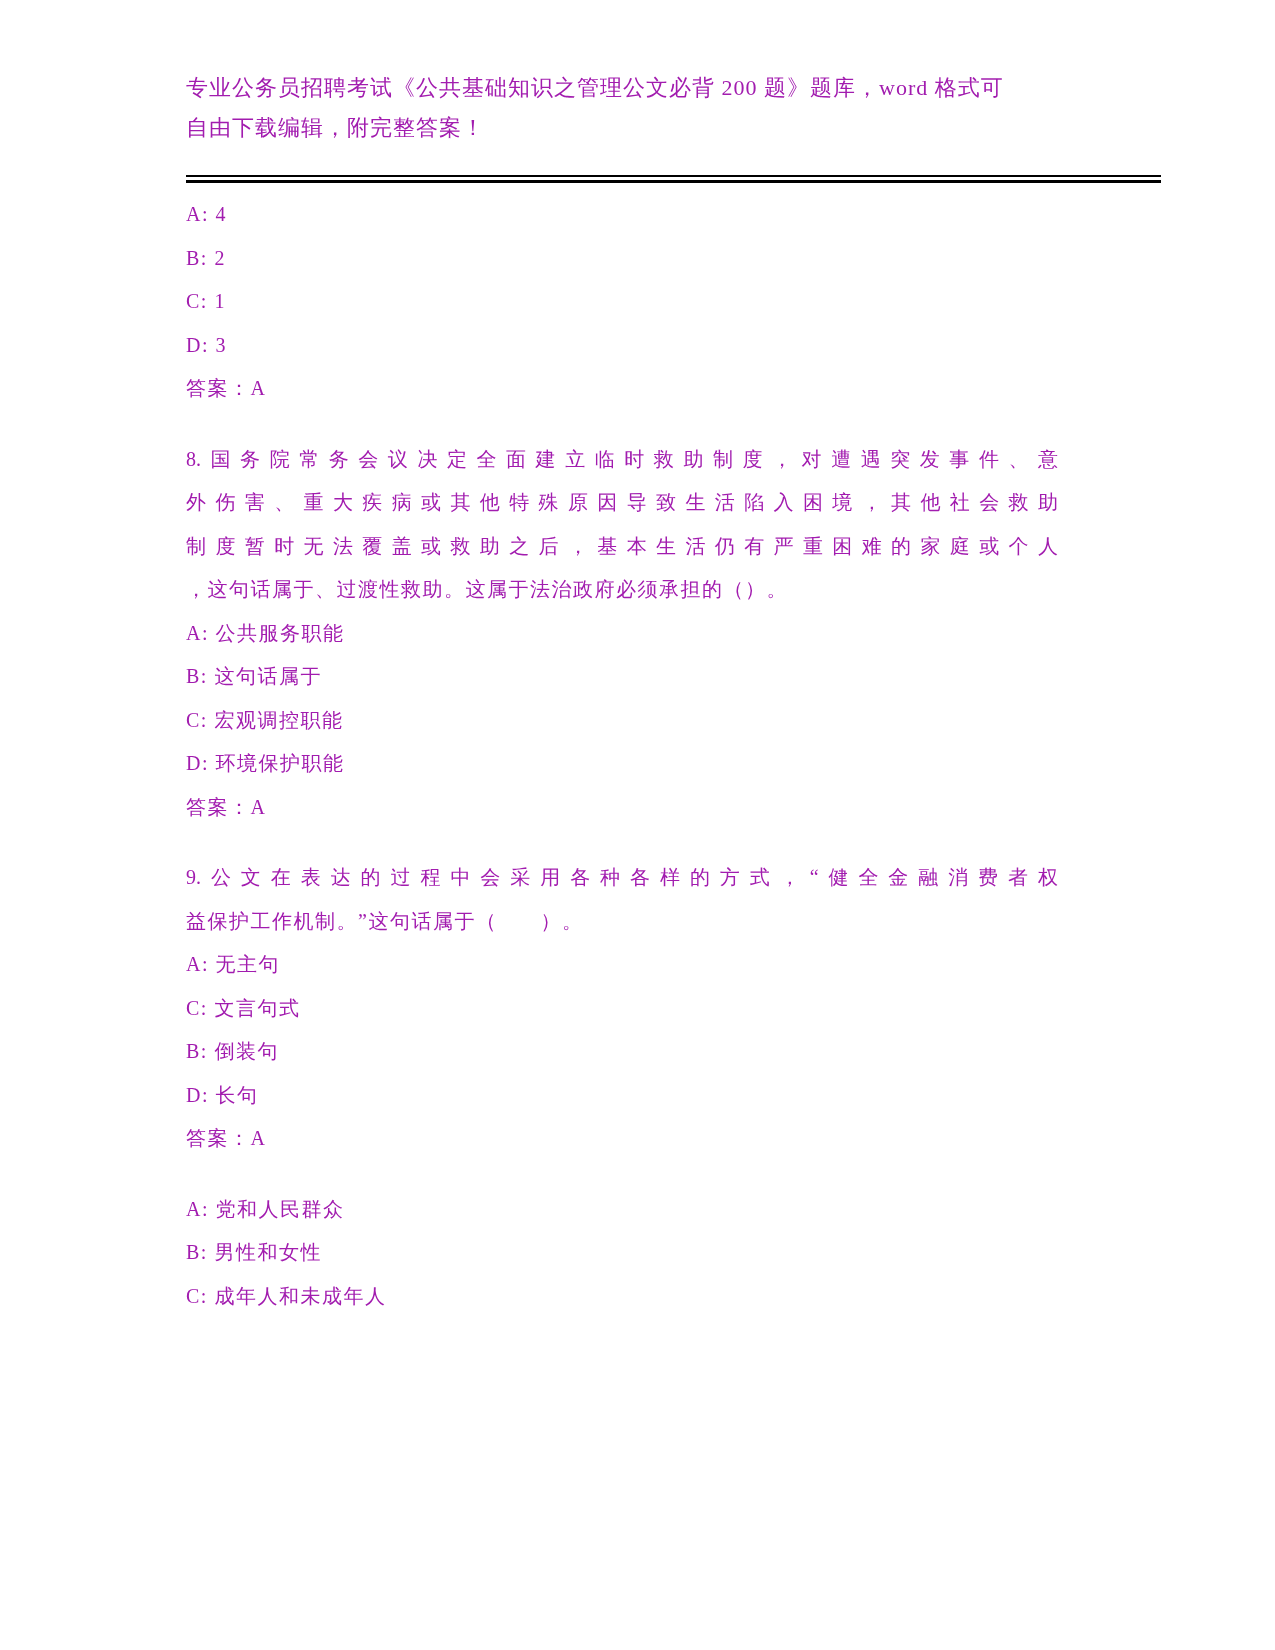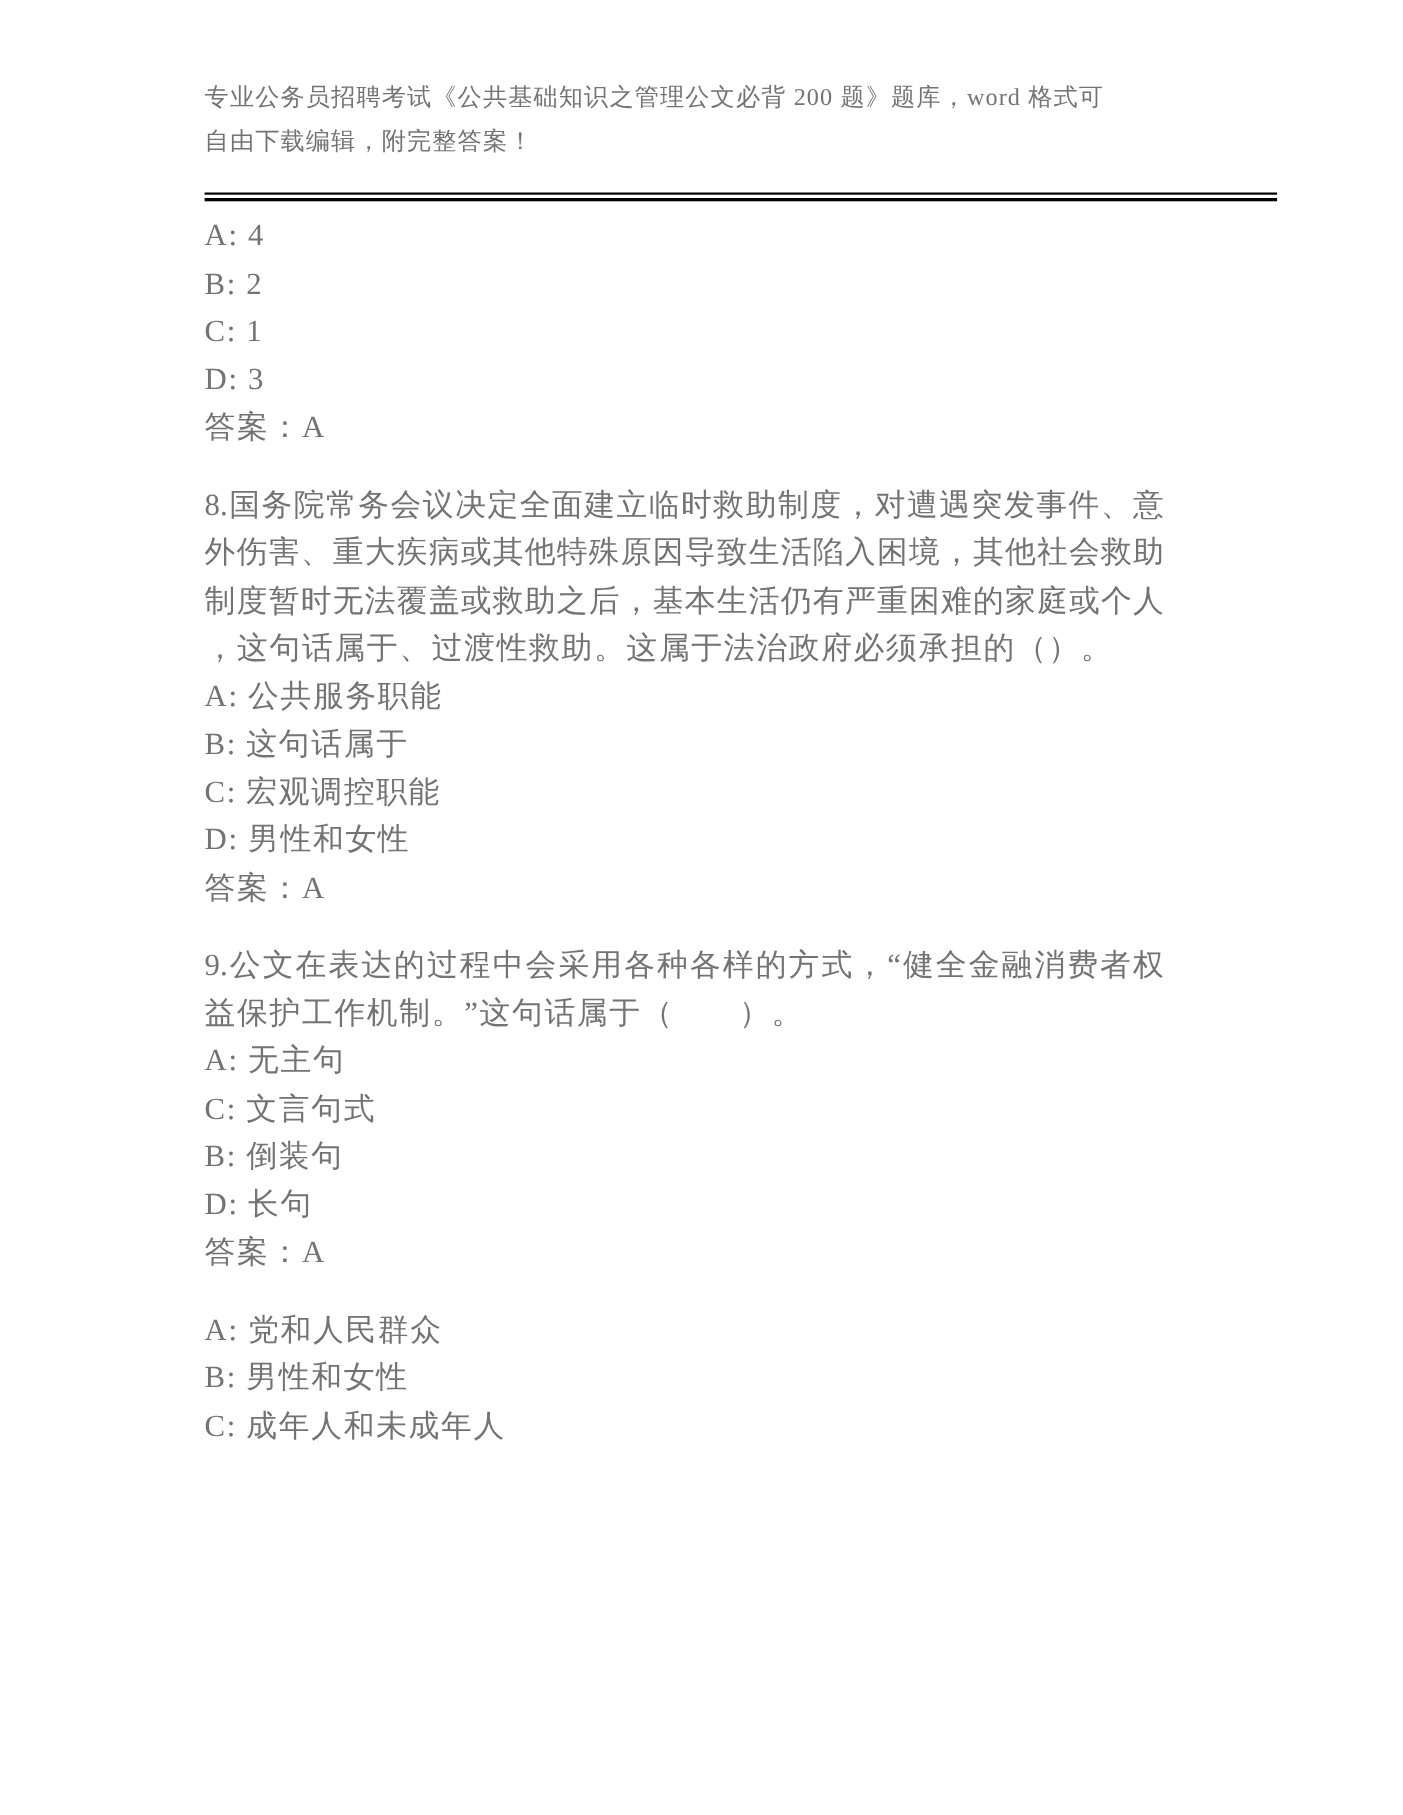--- a/index.html
+++ b/index.html
@@ -1,21 +1,21 @@
 <!DOCTYPE html>
 <html><head>
 <meta charset="utf-8">
 <style>
   html, body { margin: 0; padding: 0; background: #ffffff; }
   .page {
     position: relative;
     width: 1275px;
     height: 1650px;
     background: #ffffff;
-    color: #737373;
+    color: #a21caf;
     font-family: "Liberation Serif", "DejaVu Serif", serif;
     overflow: hidden;
   }
   .inner { padding: 68px 0 0 186px; }
 
   .doc-header .hline {
     font-size: 22px;
     line-height: 40px;
     letter-spacing: 1px;
     white-space: pre-wrap;
@@ -24,21 +24,21 @@
     width: 975px;
     height: 3px;
     margin-top: 27px;
     border-top: 2px solid #000000;
     border-bottom: 3px solid #000000;
   }
 
   .content {
     width: 872px;
     margin-top: 10px;
-    font-size: 28px;
+    font-size: 20px;
     line-height: 43.5px;
   }
   .content p { margin: 0; letter-spacing: 1.5px; }
   .content p.just {
     letter-spacing: 0;
     text-align: justify;
     text-align-last: justify;
   }
   .block { margin-top: 27px; }
   .block.first { margin-top: 0; }
@@ -67,21 +67,21 @@
       </section>
 
       <section class="block">
         <p class="just">8.国务院常务会议决定全面建立临时救助制度，对遭遇突发事件、意</p>
         <p class="just">外伤害、重大疾病或其他特殊原因导致生活陷入困境，其他社会救助</p>
         <p class="just">制度暂时无法覆盖或救助之后，基本生活仍有严重困难的家庭或个人</p>
         <p>，这句话属于、过渡性救助。这属于法治政府必须承担的（）。</p>
         <p class="opt">A: 公共服务职能</p>
         <p class="opt">B: 这句话属于</p>
         <p class="opt">C: 宏观调控职能</p>
-        <p class="opt">D: 男性和女性</p>
+        <p class="opt">D: 环境保护职能</p>
         <p class="ans">答案：A</p>
       </section>
 
       <section class="block">
         <p class="just">9.公文在表达的过程中会采用各种各样的方式，“健全金融消费者权</p>
         <p>益保护工作机制。”这句话属于（　　）。</p>
         <p class="opt">A: 无主句</p>
         <p class="opt">C: 文言句式</p>
         <p class="opt">B: 倒装句</p>
         <p class="opt">D: 长句</p>

